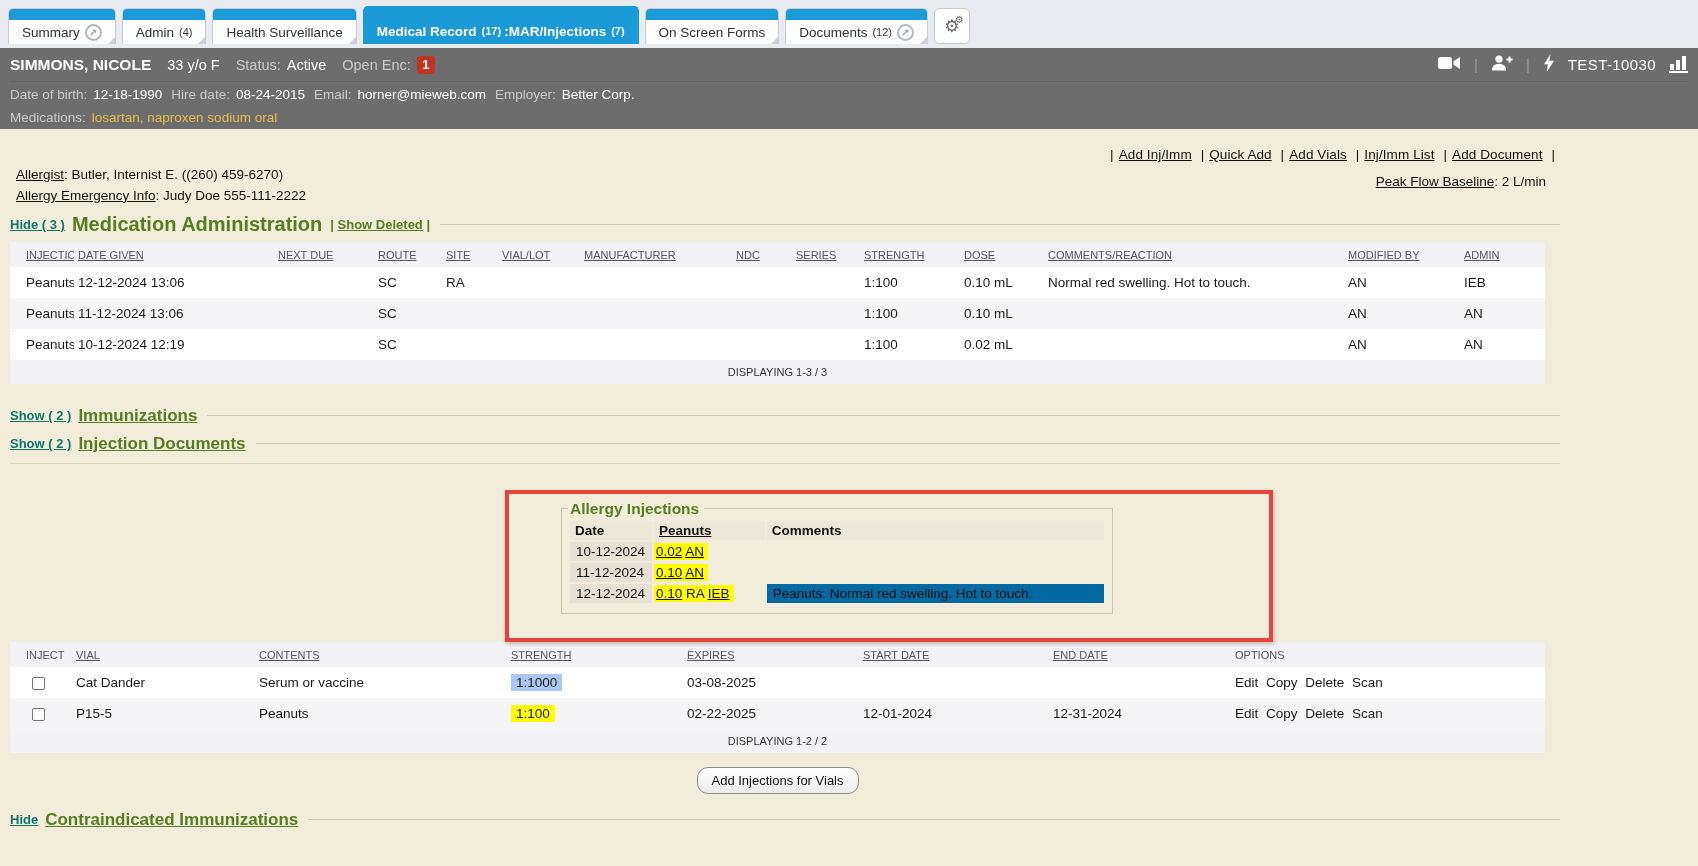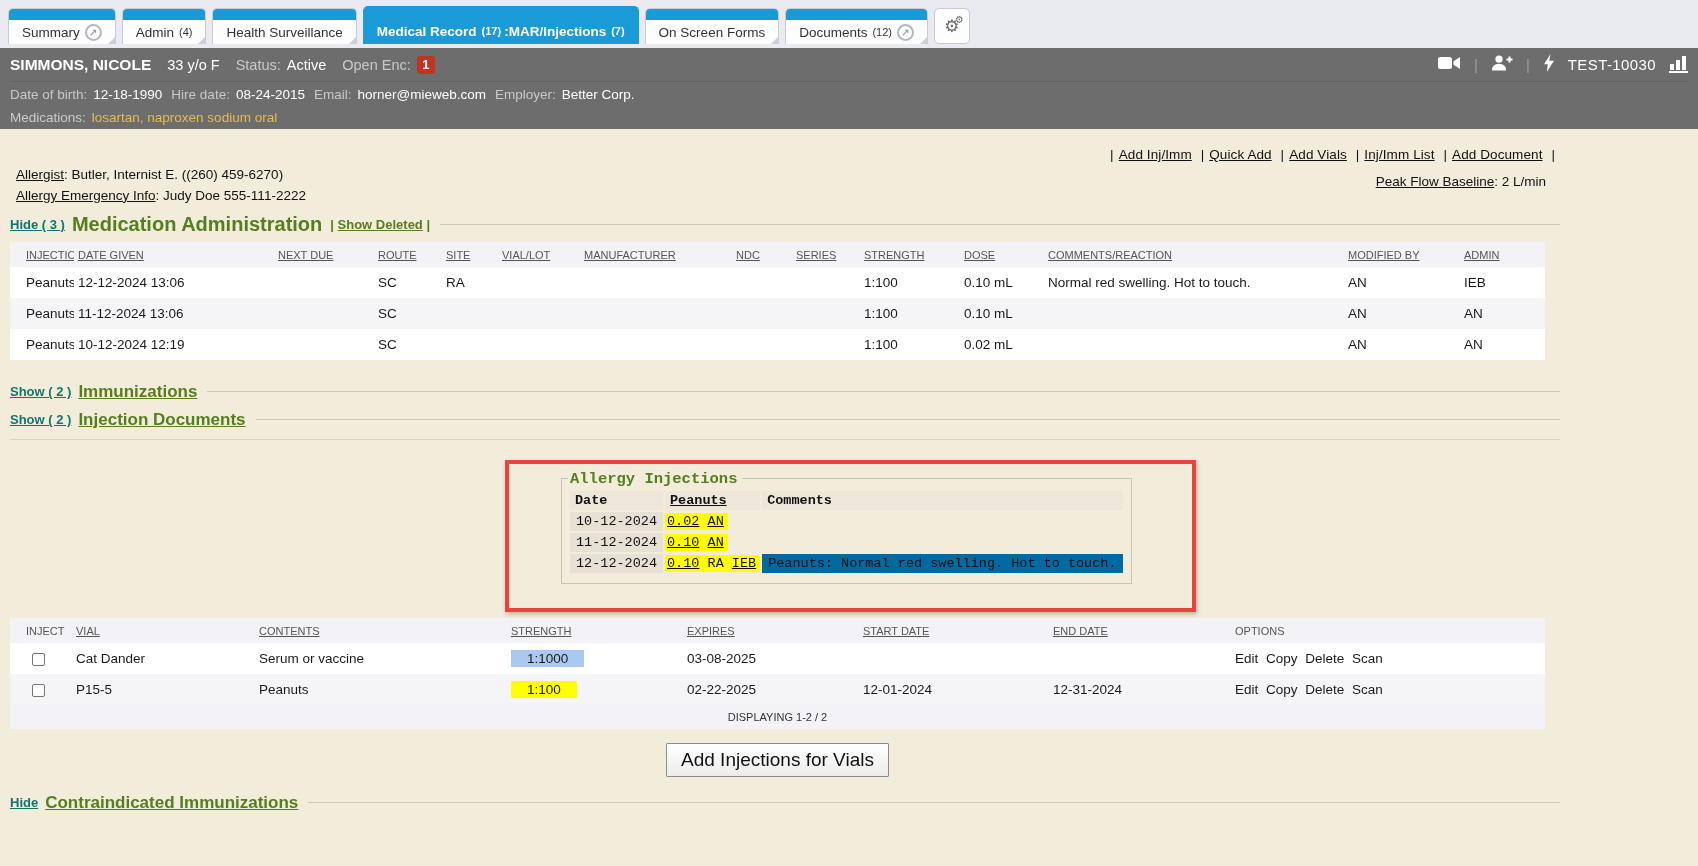--- a/index.html
+++ b/index.html
@@ -109,50 +109,50 @@
   .tfoot {
     width:1535px; background:#f3f3f7; text-align:center;
     font-size:11px; color:#333; padding:6px 0;
   }
   .pad-l { padding-left:16px !important; }
 
   .cb {
     display:inline-block; width:13px; height:13px; background:#fff;
     border:1px solid #767676; border-radius:2px; vertical-align:middle; cursor:pointer;
   }
-  .hl { padding:1px 16px; }
+  .hl { padding:1px 5px; }
   .optword { margin-right:4px; cursor:pointer; }
 
   
   .redwrap { position:relative; height:162px; margin-top:10px; }
   .redbox {
-    position:absolute; left:495px; top:10px; width:691px; height:152px;
-    border:4px solid #e8433d; box-shadow:1px 2px 4px rgba(100,70,50,0.35);font-family:Liberation Mono, monospace;
+    position:absolute; left:495px; top:16px; width:768px; height:152px;
+    border:4px solid #e8433d; box-shadow:1px 2px 4px rgba(100,70,50,0.35);
   }
   .allergy-fs {
     position:absolute; left:52px; top:6px; width:552px;
     border:1px solid #c9c3af; padding:0 6px 8px 6px; margin:0;
   }
   .allergy-fs legend {
     color:#567d1f; font-weight:bold; font-size:15.5px; padding:0 5px 0 2px;
   }
   table.atable { border-collapse:separate; border-spacing:2px; font-size:13.5px; margin-top:1px; }
   .at-h { font-weight:bold; padding:2px 5px; background:#ece7d9; text-align:left; }
   .at-h .lnk { font-weight:bold; }
   .at-date { background:#e6e1d4; padding:2px 6px; width:82px; white-space:nowrap; }
   .at-dose { width:112px; white-space:nowrap; padding:1px 0; }
   .hl-y { background:#ffff00; padding:1px 4px 1px 2px; }
   .at-com { width:340px; padding:2px 0; white-space:nowrap; }
   .at-com.filled { background:#0369a1; padding:2px 6px;margin-left:26px; }
 
   .btnrow { width:1535px; text-align:center; margin-top:14px; }
   .stdbtn {
-    font-family:inherit; font-size:19px; color:#111;
+    font-family:inherit; font-size:13px; color:#111;
     background:linear-gradient(#ffffff,#ececec); border:1px solid #8d8d8d;
-    border-radius:1px; padding:5px 14px; cursor:pointer;
+    border-radius:11px; padding:5px 14px; cursor:pointer;
   }
 
   .mt6  { margin-top:6px; }
   .mt8  { margin-top:8px; }
   .mt16 { margin-top:16px; }
   .mt22 { margin-top:22px; }
   .subline { width:1550px; height:1px; background:#d8d2bf; margin-top:9px; }
 </style>
 </head>
 <body>
@@ -373,20 +373,21 @@
         <td></td>
         <td></td>
         <td>1:100</td>
         <td>0.02 mL</td>
         <td></td>
         <td>AN</td>
         <td>AN</td>
       </tr>
     </tbody>
   </table>
+  <div class="tfoot">DISPLAYING 1-3 / 3</div>
 
   <div class="sect mt22">
     <span class="toggle">Show ( 2 )</span>
     <span class="sect-title small">Immunizations</span>
     <span class="rule"></span>
   </div>
 
   <div class="sect mt8">
     <span class="toggle">Show ( 2 )</span>
     <span class="sect-title small">Injection Documents</span>

